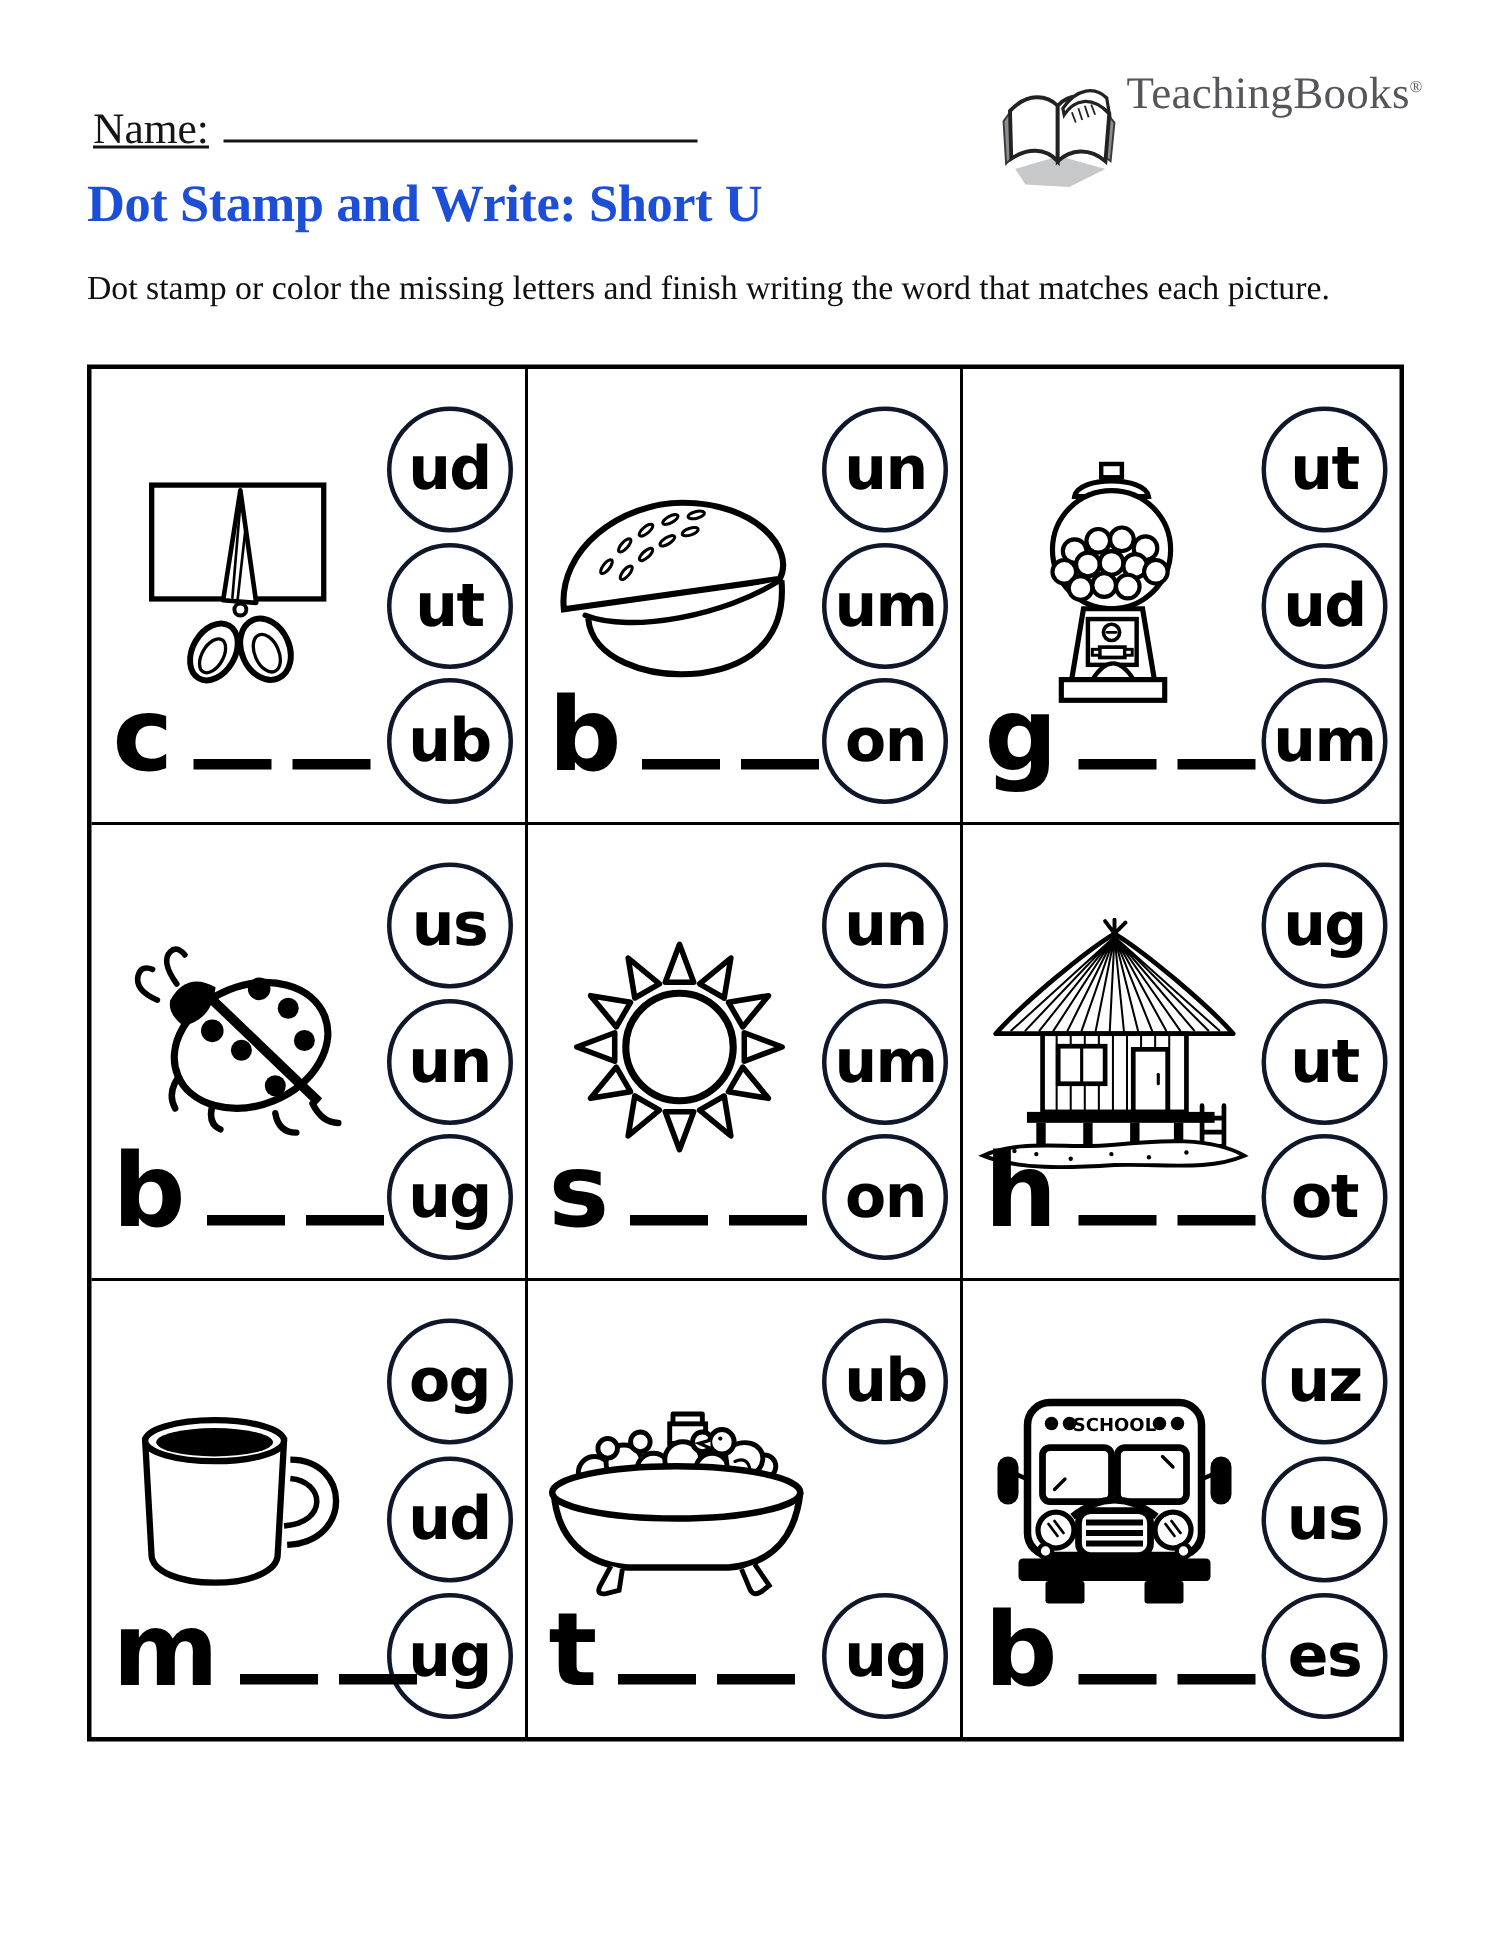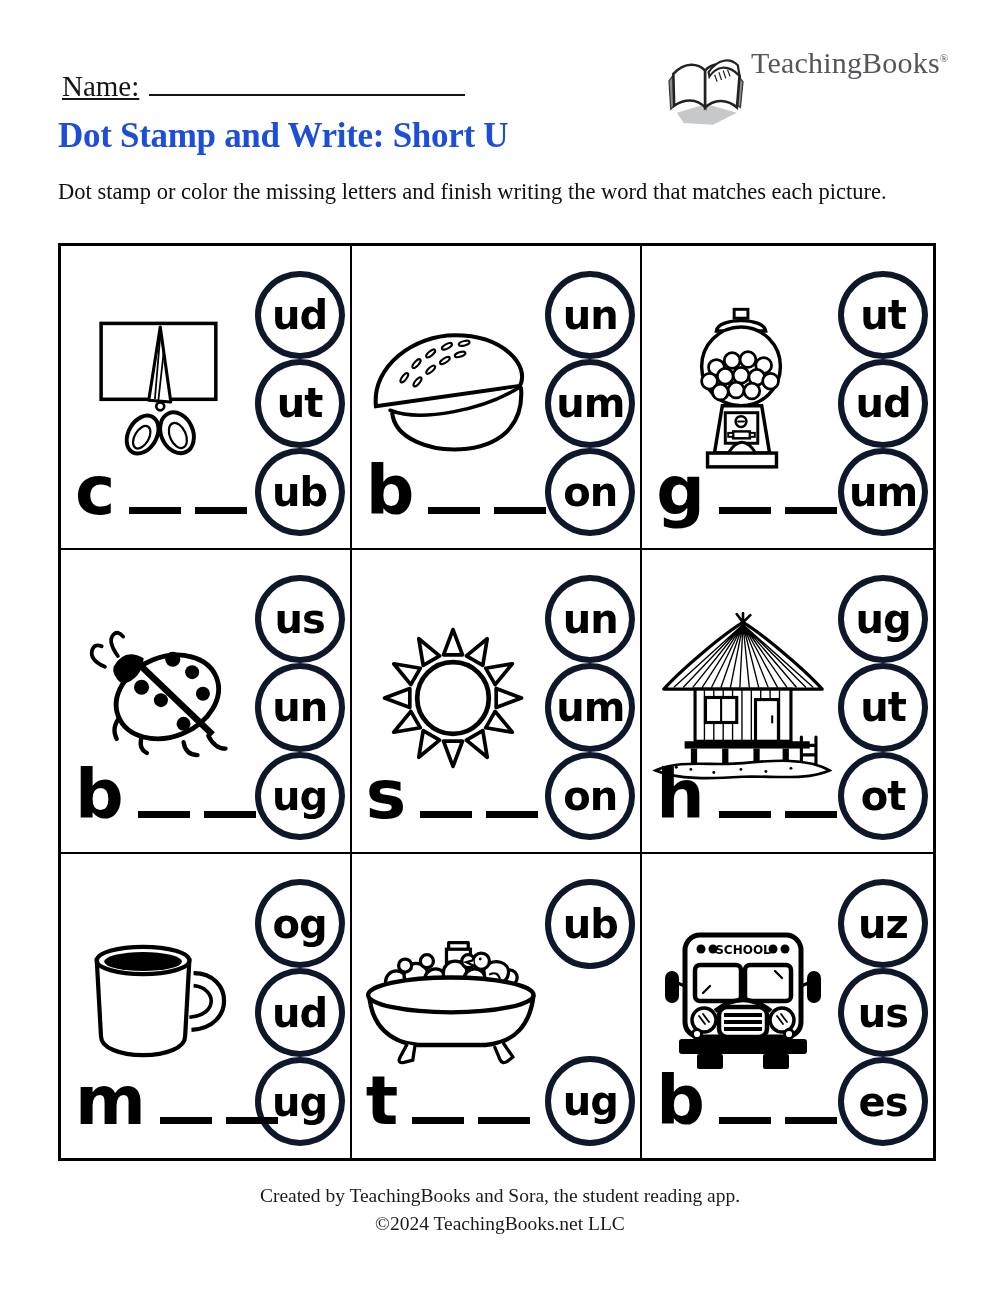--- a/index.html
+++ b/index.html
@@ -27,21 +27,21 @@
   .cell{position:relative;border-right:2px solid #000;border-bottom:2px solid #000;overflow:hidden;}
   .cell:nth-child(3n){border-right:none;}
   .cell:nth-child(n+7){border-bottom:none;}
 
   .pic{position:absolute;left:0;top:0;width:202px;height:205px;
        display:flex;align-items:center;justify-content:center;margin-top:45px;}
   .pic svg{display:block;}
 
   .circles{position:absolute;right:6px;top:25px;bottom:12px;width:88px;
            display:flex;flex-direction:column;justify-content:space-between;align-items:center;}
-  .circle{width:78px;height:78px;border:6px solid #0f172a;border-radius:50%;background:#fff;
+  .circle{width:78px;height:78px;border:3px solid #0f172a;border-radius:50%;background:#fff;
           display:flex;align-items:center;justify-content:center;
           font-family:"DejaVu Sans",sans-serif;font-size:40px;font-weight:bold;color:#000;
           letter-spacing:-1px;}
 
   .prompt{position:absolute;left:14px;bottom:30px;display:flex;align-items:baseline;}
   .prompt-letter{font-family:"DejaVu Sans",sans-serif;font-size:68px;font-weight:bold;
                  color:#000;line-height:.8;}
   .blank{display:inline-block;width:52px;height:7px;background:#000;margin-left:14px;}
 
   
@@ -436,18 +436,14 @@
       </div>
       <div class="prompt">
         <span class="prompt-letter">b</span>
         <span class="blank"></span>
         <span class="blank"></span>
       </div>
     </div>
 
   </div>
 
-  <div class="footer">
-    <div>Created by TeachingBooks and Sora, the student reading app.</div>
-    <div>©2024 TeachingBooks.net LLC</div>
-  </div>
 
 </div>
 
 </body></html>

